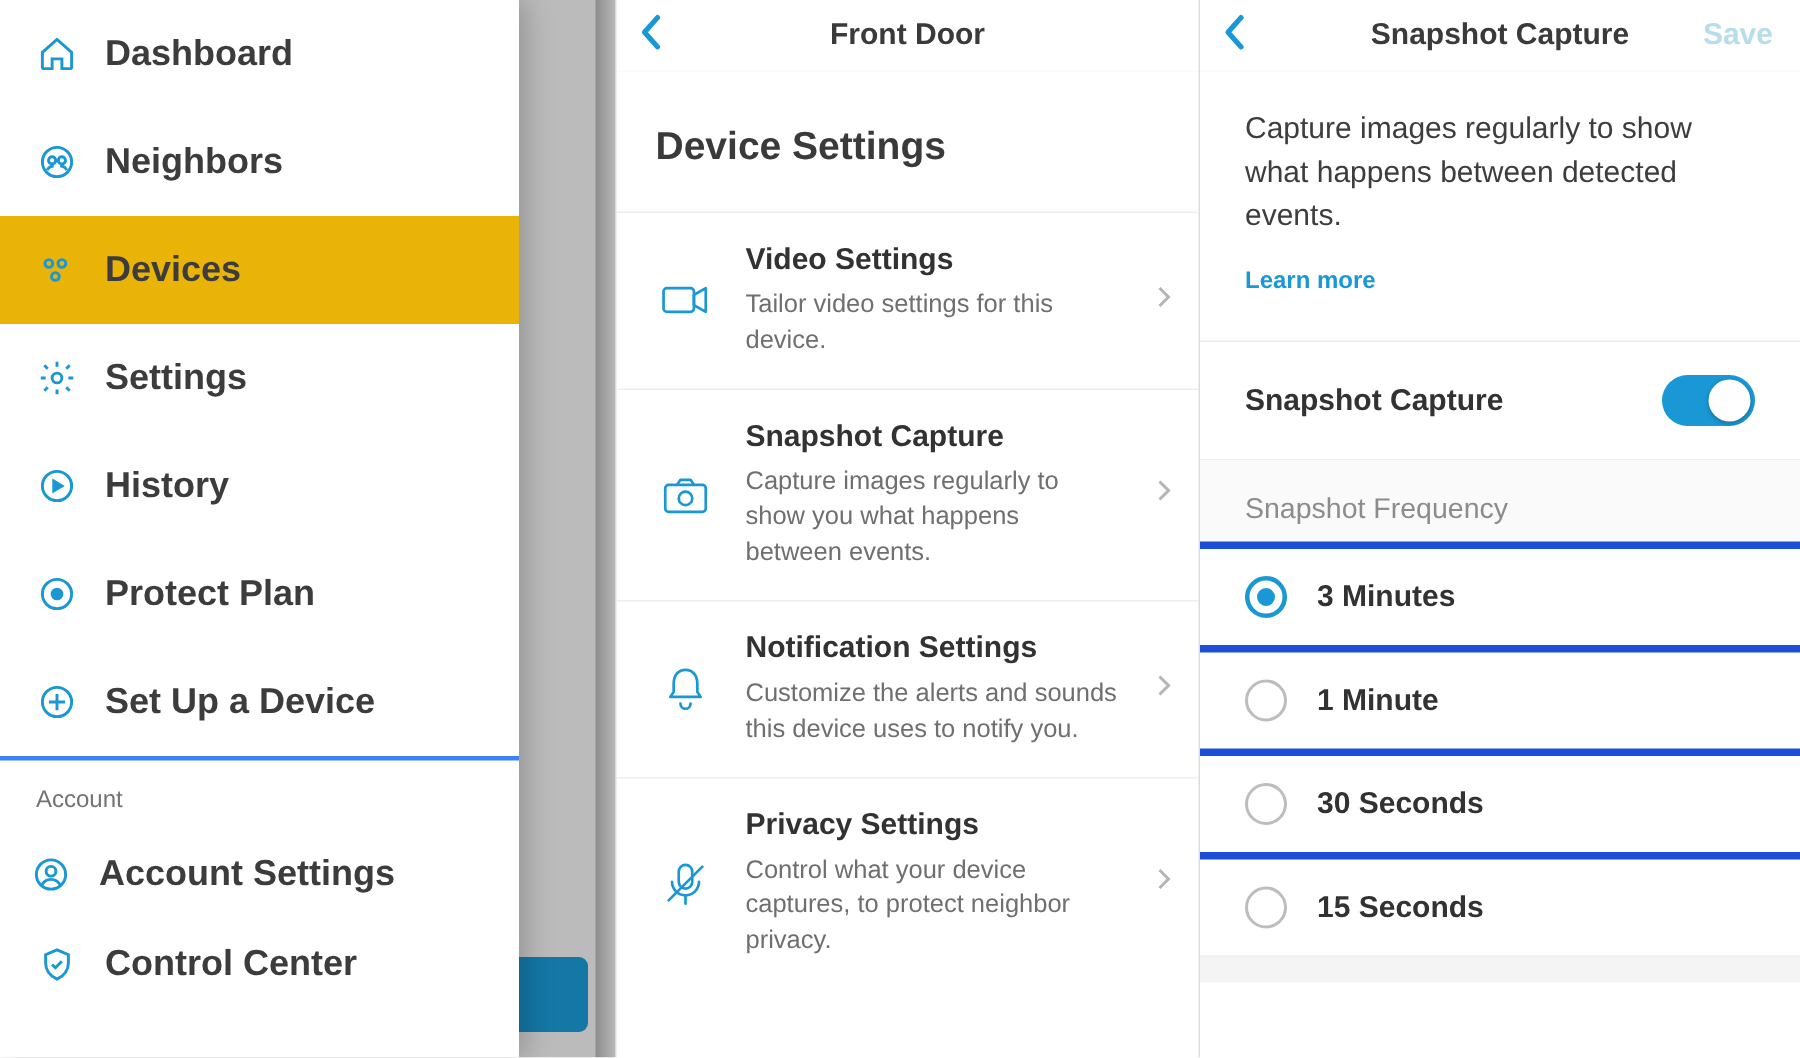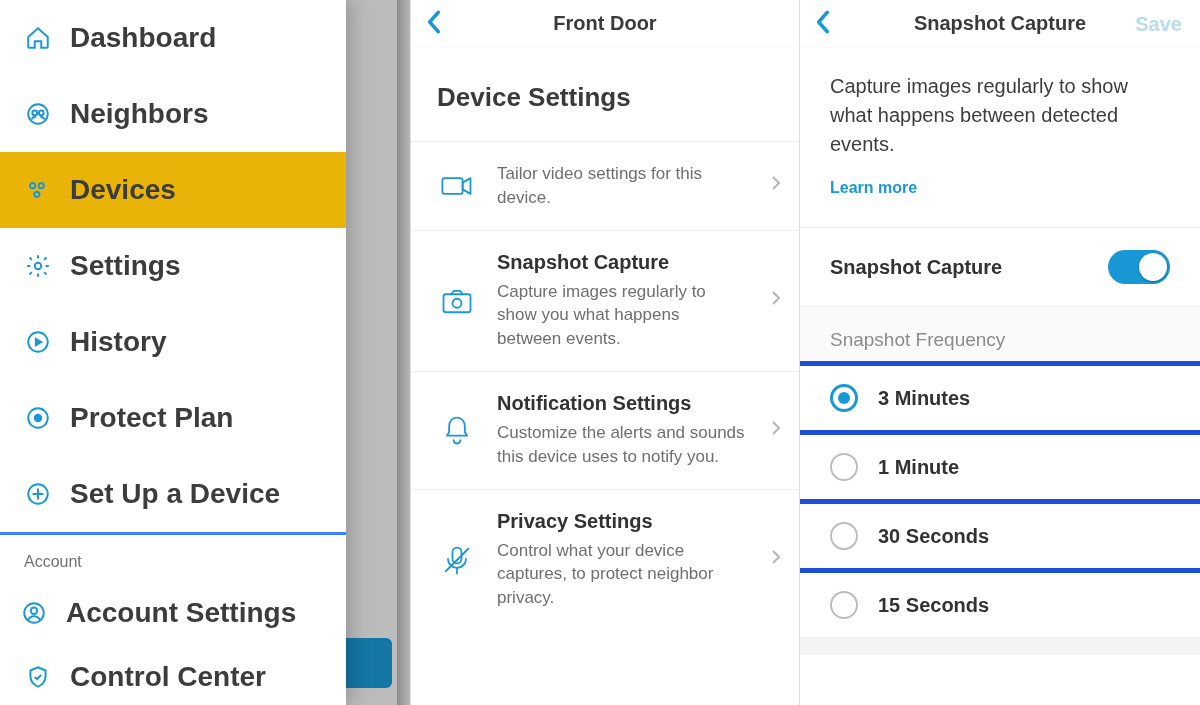--- a/index.html
+++ b/index.html
@@ -49,21 +49,21 @@
     height: 100%;
     background: #fff;
     box-shadow: 4px 0 18px rgba(0,0,0,0.22);
     display:flex; flex-direction:column;
     overflow:hidden;
   }
   .side-item {
     display:flex; align-items:center;
     gap: 18px;
     padding: 22px 24px;
-    font-size: 28px;
+    font-size: 24px;
     font-weight:600;
     color:#3c3c3c;
     cursor:pointer;
     text-align:right;
   }
   .side-item.active { background:#eab308; }
   .side-icon { width:28px; display:flex; justify-content:center; }
   .side-icon svg { width:26px; height:26px; stroke:#1998d5; fill:none; stroke-width:1.8; }
   .side-section-label {
     font-size:16px; color:#737373; padding: 18px 24px 10px 24px;
@@ -282,20 +282,21 @@
   <div class="p2-heading">Device Settings</div>
 
   <div class="set-row">
     <div class="set-icon">
       <svg viewBox="0 0 32 32">
           <rect x="3" y="9" width="18" height="14" rx="2"></rect>
           <path d="M21 13l7-4v14l-7-4z"></path>
         </svg>
     </div>
     <div class="set-text">
+      <div class="set-title">Video Settings</div>
       <div class="set-desc">Tailor video settings for this device.</div>
     </div>
     <div class="chev"><svg viewBox="0 0 10 16">
           <polyline points="2,2 8,8 2,14"></polyline>
         </svg></div>
   </div>
 
   <div class="set-row">
     <div class="set-icon">
       <svg viewBox="0 0 32 32">

